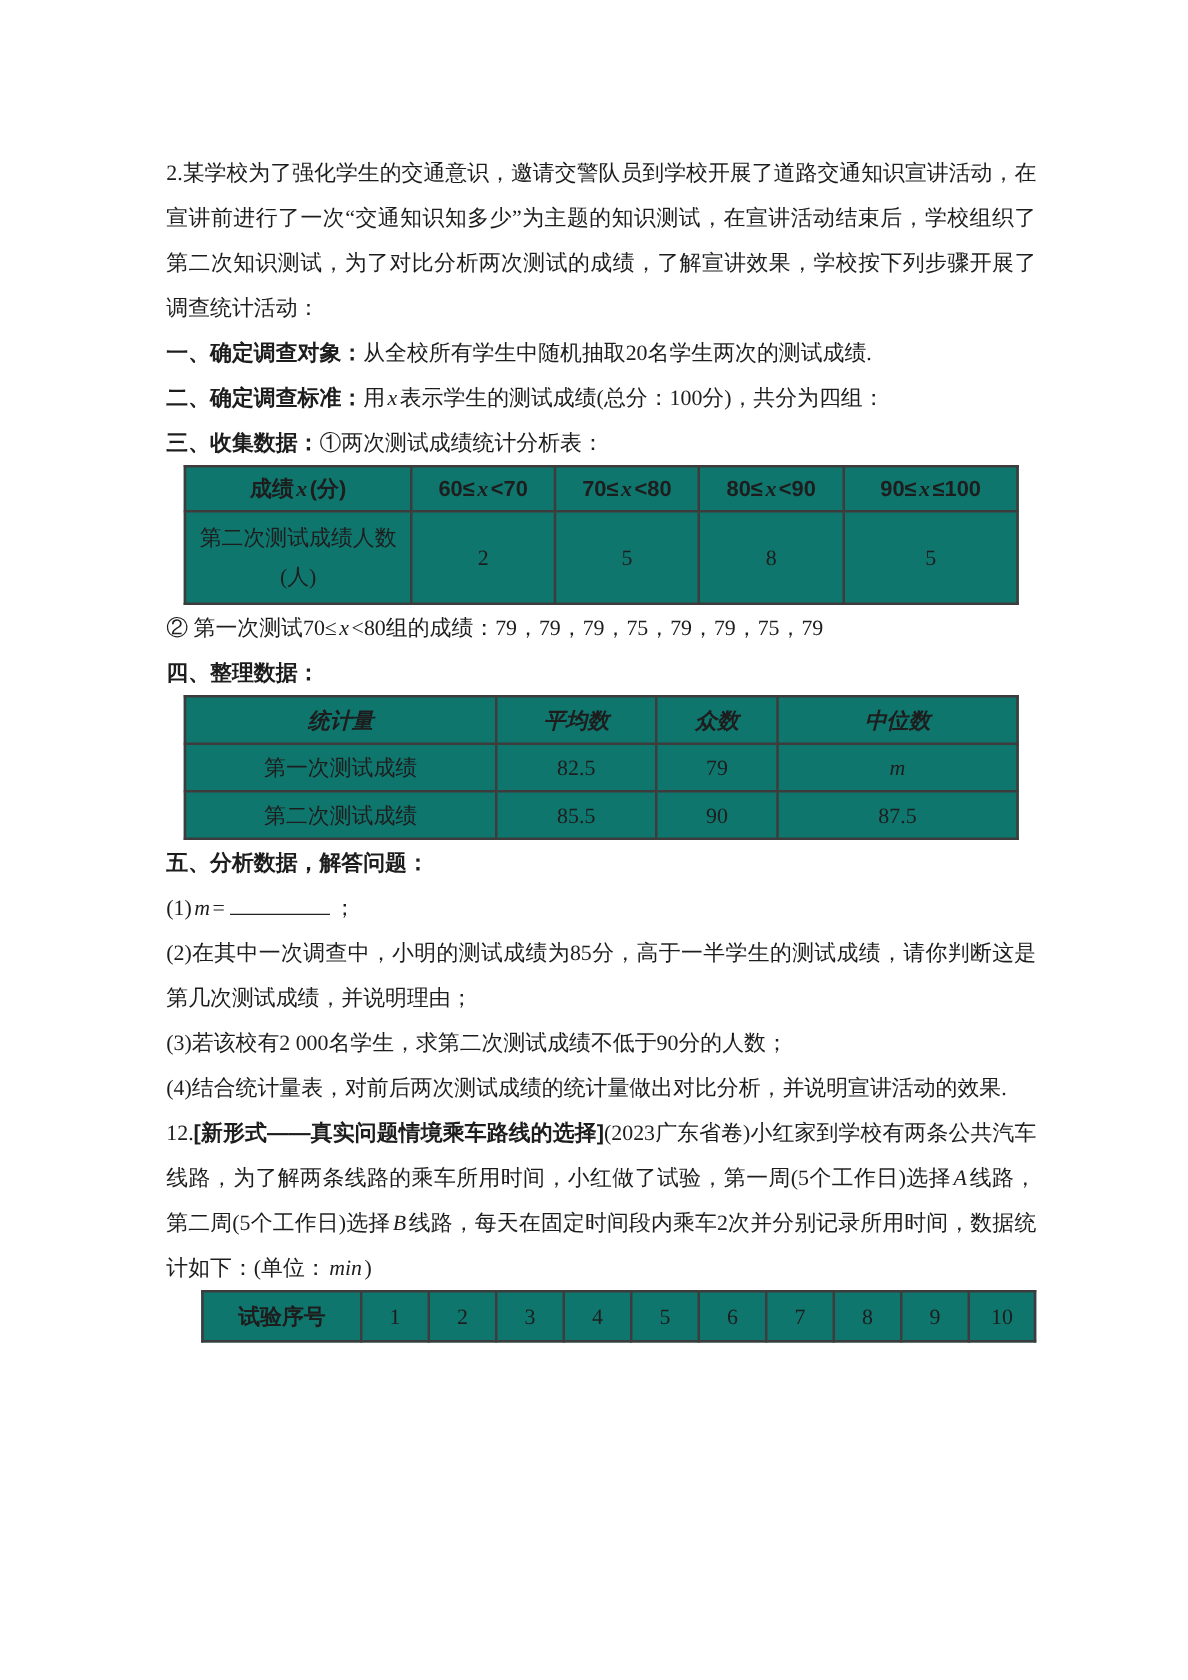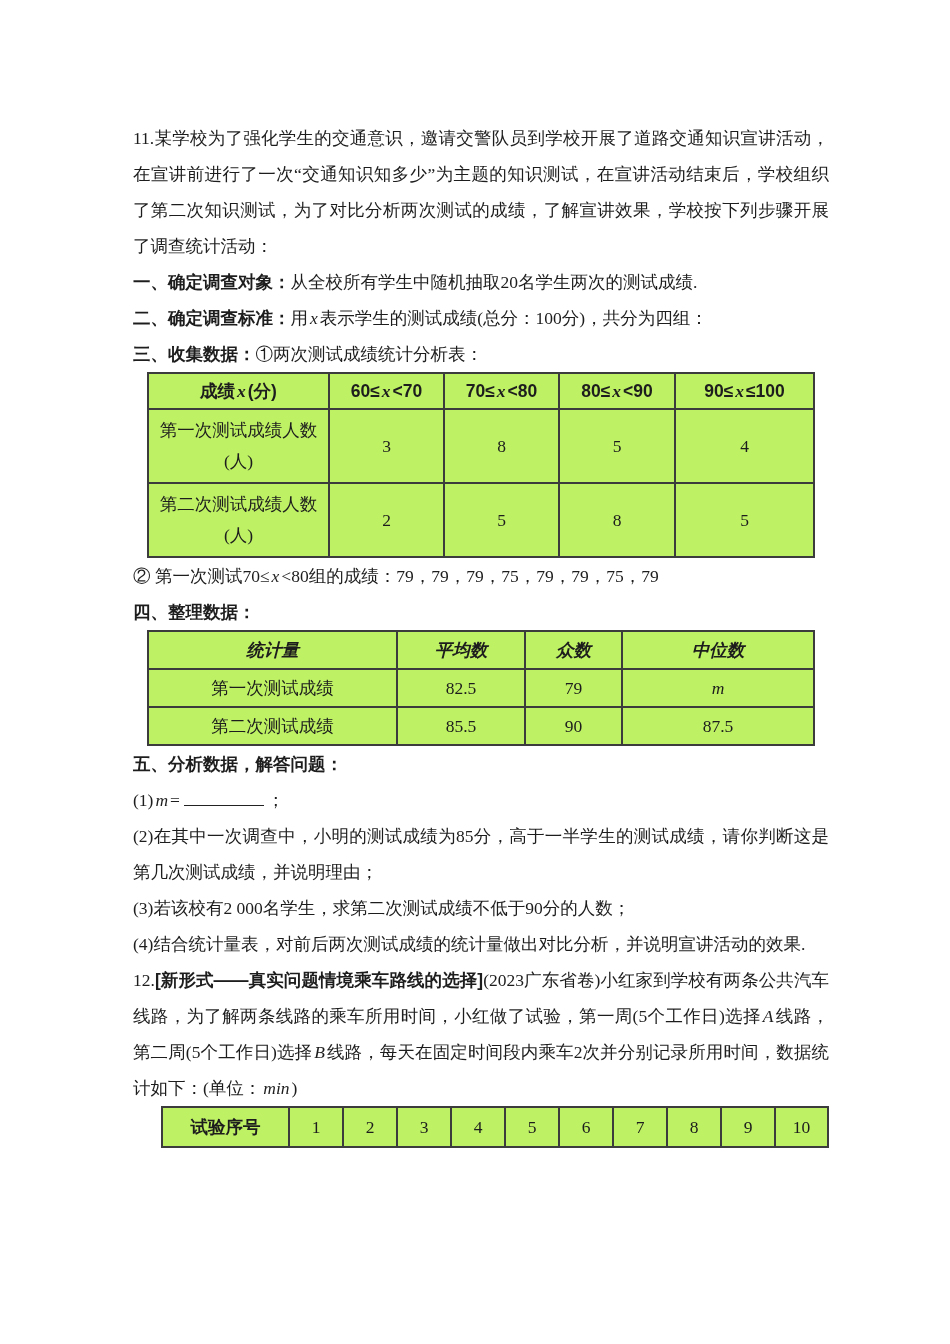--- a/index.html
+++ b/index.html
@@ -42,21 +42,21 @@
     height: 1em;
     border-bottom: 1.6px solid #222222;
     margin: 0 3px 0 4px;
     vertical-align: baseline;
   }
   table {
     border-collapse: collapse;
     table-layout: fixed;
     margin-left: 14px;
     width: 666px;
-    background: #bef264;
+    background: #0f766e;
   }
   td, th {
     border: 2px solid #3c3c3c;
     text-align: center;
     vertical-align: middle;
     padding: 0 2px;
     font-size: 17.5px;
     font-weight: normal;
   }
   th {
@@ -70,21 +70,21 @@
   .t2 td { height: 36px; }
   .t3 { margin-left: 28px; }
   .t3 th, .t3 td { height: 38px; }
 </style>
 </head>
 <body>
 
 <div class="page">
   <div class="content">
 
-    <p class="para"><span>11.某学校为了强化学生的交通意识，邀请交警队员到学校开展了道路交通知识宣讲活动，在宣讲前进行了一次“交通知识知多少”为主题的知识测试，在宣讲活动结束后，学校组织了第二次知识测试，为了对比分析两次测试的成绩，了解宣讲效果，学校按下列步骤开展了调查统计活动：</span></p>
+    <p class="para"><span>2.某学校为了强化学生的交通意识，邀请交警队员到学校开展了道路交通知识宣讲活动，在宣讲前进行了一次“交通知识知多少”为主题的知识测试，在宣讲活动结束后，学校组织了第二次知识测试，为了对比分析两次测试的成绩，了解宣讲效果，学校按下列步骤开展了调查统计活动：</span></p>
 
     <p class="para"><span class="hd">一、确定调查对象：</span><span>从全校所有学生中随机抽取20名学生两次的测试成绩.</span></p>
 
     <p class="para"><span class="hd">二、确定调查标准：</span><span>用</span><i class="v">x</i><span>表示学生的测试成绩(总分：100分)，共分为四组：</span></p>
 
 
     <p class="para"><span class="hd">三、收集数据：</span><span>①两次测试成绩统计分析表：</span></p>
 
     <table class="t1">
       <colgroup>
@@ -94,30 +94,20 @@
           <col style="width:116px">
           <col style="width:139px">
       </colgroup>
       <tbody>
           <tr>
         <th><span>成绩</span><i class="v">x</i><span>(分)</span></th>
         <th><span>60≤</span><i class="v">x</i><span>&lt;70</span></th>
         <th><span>70≤</span><i class="v">x</i><span>&lt;80</span></th>
         <th><span>80≤</span><i class="v">x</i><span>&lt;90</span></th>
         <th><span>90≤</span><i class="v">x</i><span>≤100</span></th>
-      </tr>
-      <tr>
-        <td class="rowlabel">
-              <div>第一次测试成绩人数</div>
-              <div>(人)</div>
-            </td>
-        <td>3</td>
-        <td>8</td>
-        <td>5</td>
-        <td>4</td>
       </tr>
       <tr>
         <td class="rowlabel">
               <div>第二次测试成绩人数</div>
               <div>(人)</div>
             </td>
         <td>2</td>
         <td>5</td>
         <td>8</td>
         <td>5</td>

